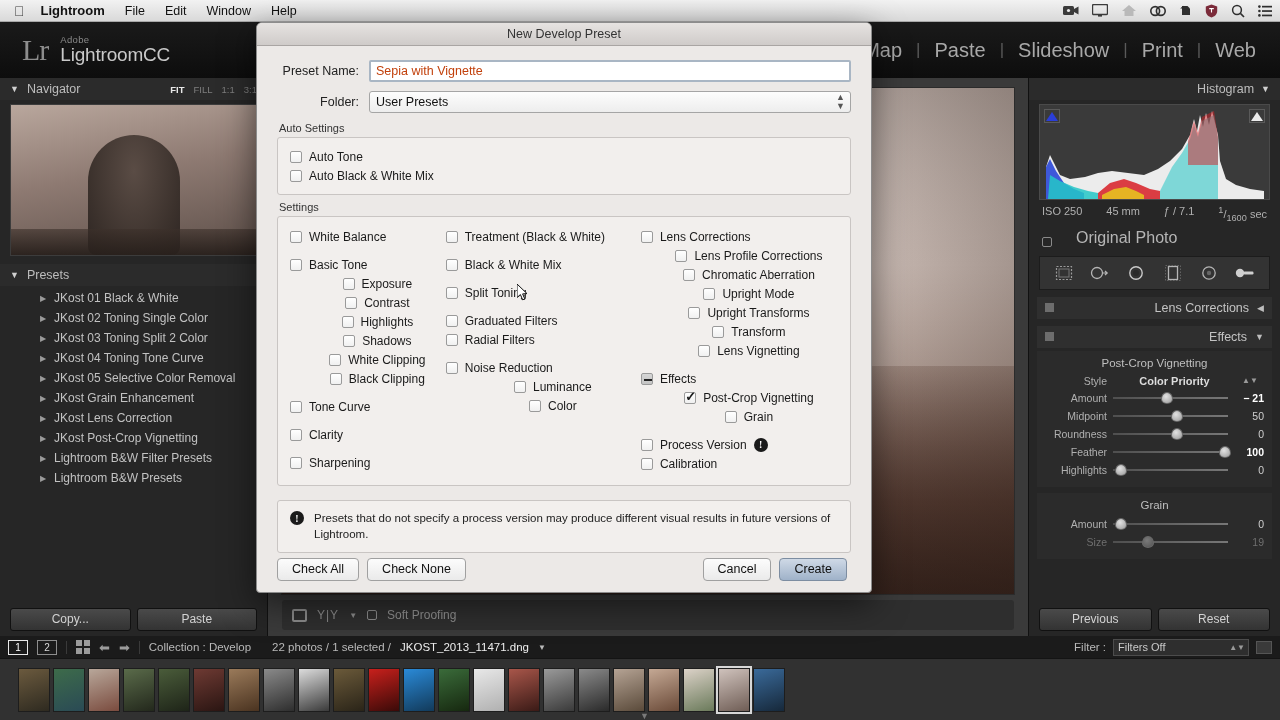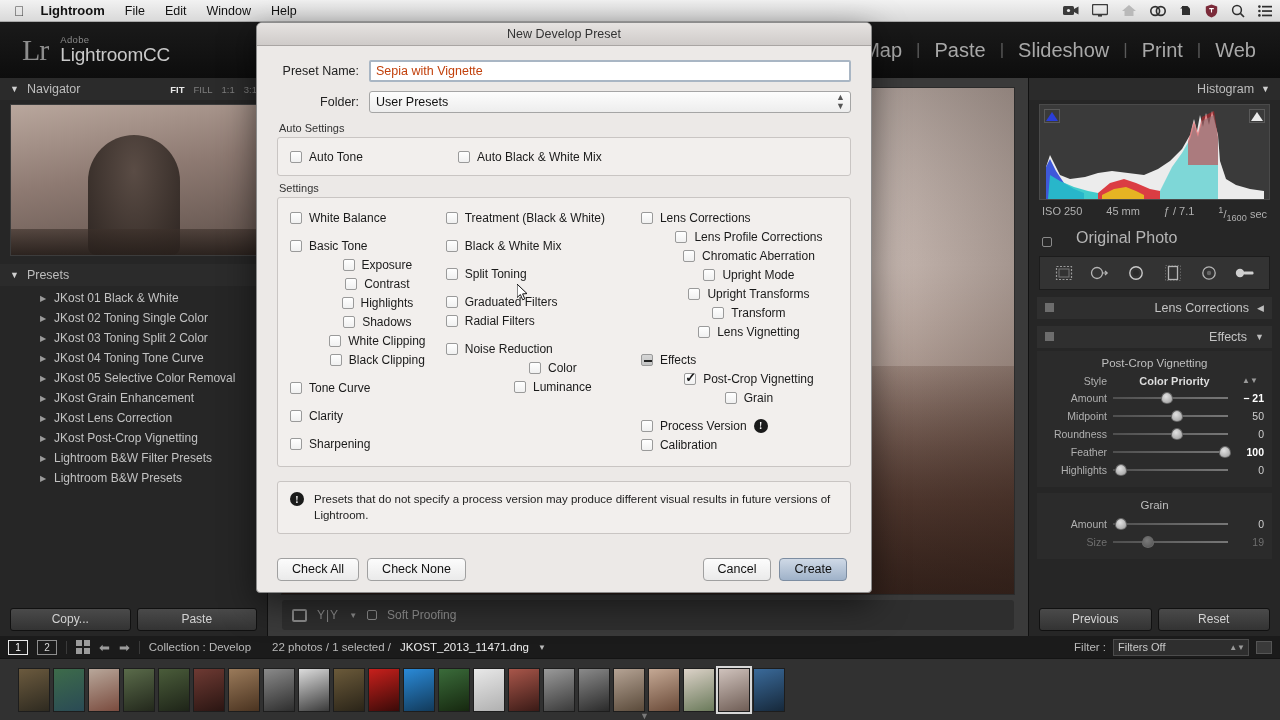--- a/index.html
+++ b/index.html
@@ -261,21 +261,21 @@
     display: flex; align-items: center; padding: 0 6px; position: relative;
   }
   .selfield .stepper {
     position: absolute; right: 5px; font-size: 9px; color: #555; line-height: 1;
     display: flex; flex-direction: column;
   }
   .grp-label { font-size: 11px; color: #333; margin: 6px 0 3px 2px; }
   .grp-box {
     background: #f2efed; border: 1px solid #c9c5c3; border-radius: 3px;
   }
-  .auto-box { padding: 9px 12px; display: flex; }
+  .auto-box { padding: 9px 12px; display: flex; flex-direction: column; }
   .auto-box .cell { width: 168px; }
   .settings-box { padding: 10px 12px 12px 12px; }
   .cols { display: flex; }
   .col { }
   .col1 { width: 158px; }
   .col2 { width: 198px; }
   .col3 { width: 200px; }
   .ck { display: flex; align-items: center; height: 19px; font-size: 12px; color: #1a1a1a; }
   .ck .box {
     width: 12px; height: 12px; border: 1px solid #9a9a9a; border-radius: 2px;
@@ -828,25 +828,25 @@
                 <span class="box"></span>
                 <span>Radial Filters</span>
               </div>
             <div class="gap"></div>
             <div class="ck">
                 <span class="box"></span>
                 <span>Noise Reduction</span>
               </div>
             <div class="ck sub">
                 <span class="box"></span>
+                <span>Luminance</span>
+              </div>
+            <div class="ck sub">
+                <span class="box"></span>
                 <span>Color</span>
-              </div>
-            <div class="ck sub">
-                <span class="box"></span>
-                <span>Luminance</span>
               </div>
           </div>
 
           <div class="col col3">
             <div class="ck">
                 <span class="box"></span>
                 <span>Lens Corrections</span>
               </div>
             <div class="ck sub">
                 <span class="box"></span>

